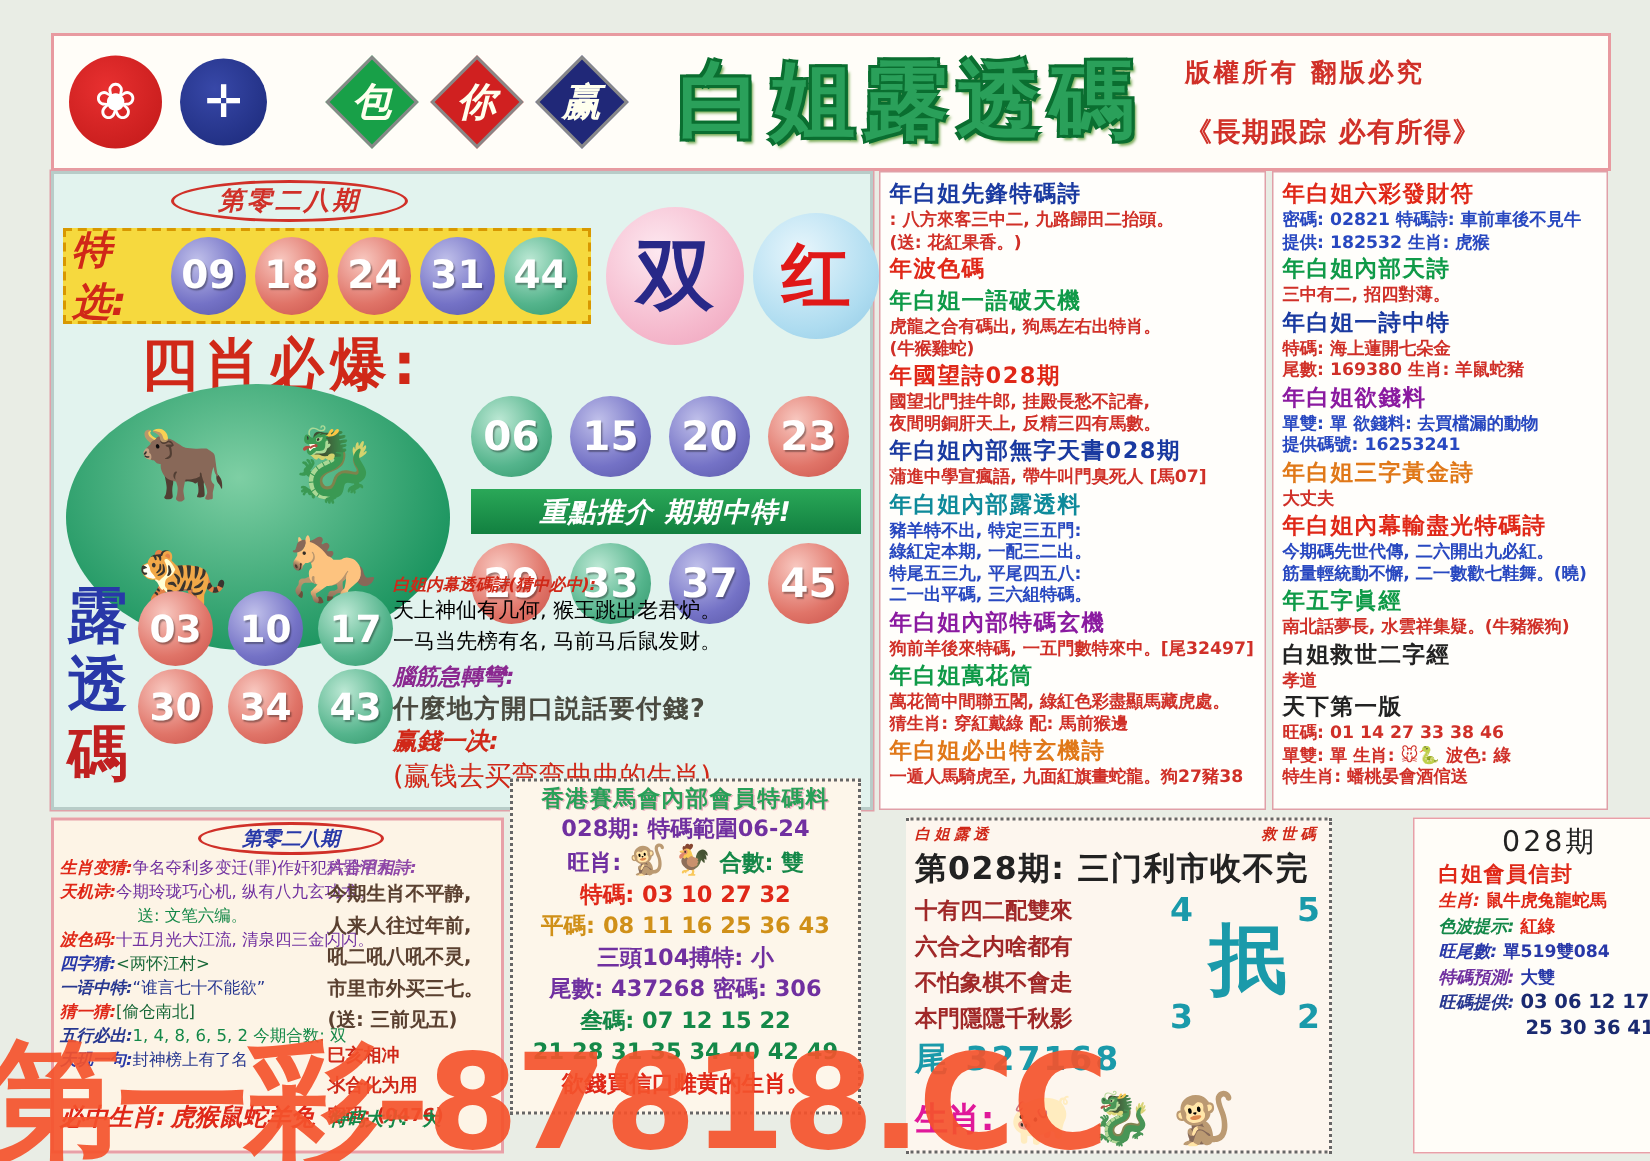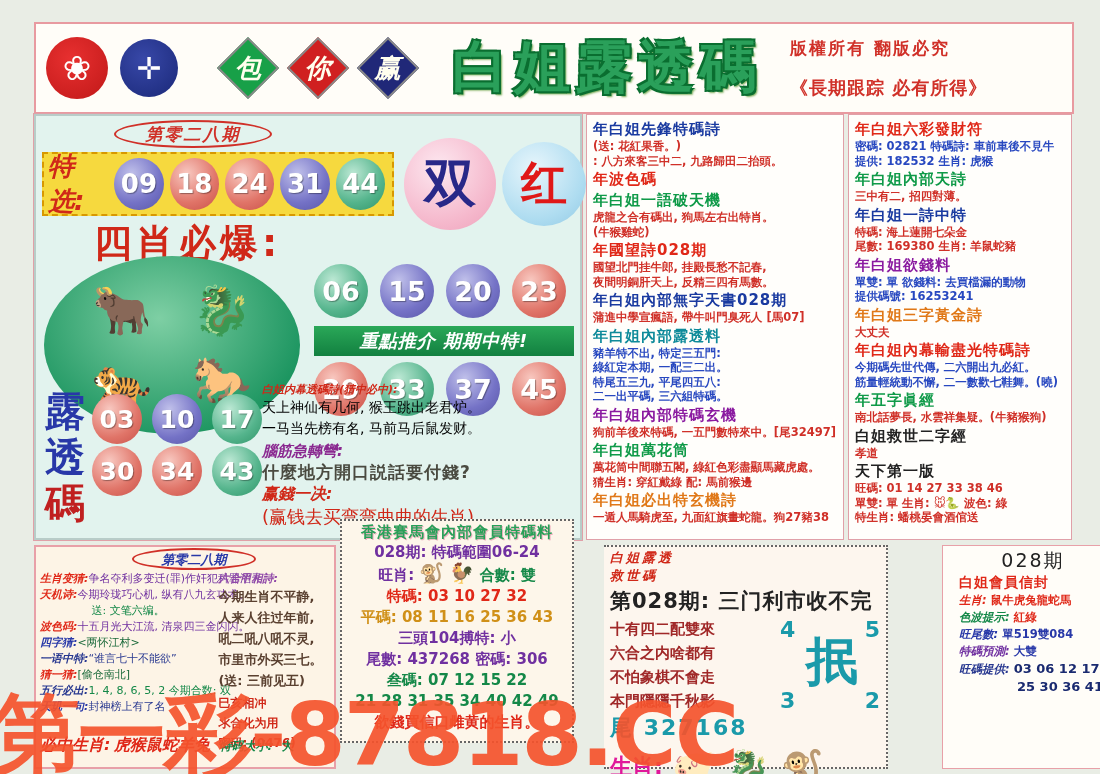--- a/index.html
+++ b/index.html
@@ -79,21 +79,21 @@
   .bl-final .sz { color:#148848; font-size:12px; font-weight:bold; margin-left:6px; }
 
   .bottom-mid { left:340px; top:519px; width:234px; height:224px; background:#fdf6ea; border-left:2px dotted #666; border-right:2px dotted #666; border-top:2px dotted #666; border-bottom:2px dotted #666; padding:2px 6px; text-align:center; }
   .bm-header { font-size:15px; font-weight:900; color:#28a058; letter-spacing:1px; text-shadow:1px 1px 0 #f0b0c0; }
   .bm-row { font-size:15px; font-weight:bold; line-height:21px; white-space:nowrap; }
   .c-purple { color:#7030a0; } .c-red { color:#e02818; } .c-orange { color:#d09018; } .c-green { color:#148848; }
   .bm-zodiac { font-size:15px; font-weight:bold; color:#7030a0; }
   .bm-zodiac .ic { font-size:20px; filter:sepia(.5); }
 
   .jiushi { left:604px; top:545px; width:284px; height:224px; background:#fdf6ee; border-right:2px dotted #666; border-top:2px dotted #666; border-bottom:2px dotted #666; padding:2px 6px; }
-  .js-head { display:flex; color:#d02818; font-weight:bold; font-style:italic; font-size:13px; letter-spacing:3px;flex-direction:column; }
+  .js-head { display:flex; justify-content:space-between; color:#d02818; font-weight:bold; font-style:italic; font-size:10px; letter-spacing:3px; }
   .js-title { color:#222; font-size:21px; font-weight:bold; margin-top:2px; letter-spacing:1px; white-space:nowrap; }
   .js-body { display:flex; margin-top:2px; }
   .js-poem { width:170px; color:#a02828; font-size:15px; font-weight:bold; line-height:24px; white-space:nowrap; }
   .js-nums { width:100px; position:relative; height:96px; color:#1a9aaa; font-weight:bold; }
   .js-n { position:absolute; font-size:22px; }
   .js-char { position:absolute; left:26px; top:10px; font-size:52px; color:#1a9aaa; }
   .js-tail { color:#1a9aaa; font-size:22px; font-weight:bold; letter-spacing:2px; }
   .js-zodiac { margin-top:4px; display:flex; align-items:center; }
   .js-zlabel { color:#e0189a; font-size:22px; font-weight:900; margin-right:10px; }
   .js-zicons { font-size:34px; letter-spacing:12px; filter:sepia(.5); }
@@ -195,22 +195,22 @@
     <div class="brain-title">腦筋急轉彎:</div>
     <div class="brain-q">什麼地方開口説話要付錢?</div>
     <div class="win-label">赢錢一决:</div>
     <div class="win-answer">(赢钱去买弯弯曲曲的生肖)</div>
   </div>
 </div>
 
 <div class="abs mid-col">
   <div class="sec">
       <div class="sec-title" style="color: rgb(26, 58, 160);">年白姐先鋒特碼詩</div>
+    <div class="sec-line" style="color: rgb(208, 48, 40);">: 八方來客三中二, 九路歸田二抬頭。</div>
     <div class="sec-line" style="color: rgb(208, 48, 40);">(送: 花紅果香。)</div>
-    <div class="sec-line" style="color: rgb(208, 48, 40);">: 八方來客三中二, 九路歸田二抬頭。</div>
     </div>
   <div class="sec">
       <div class="sec-title" style="color: rgb(224, 40, 24);">年波色碼</div>
     </div>
   <div class="sec">
       <div class="sec-title" style="color: rgb(15, 154, 72);">年白姐一語破天機</div>
     <div class="sec-line" style="color: rgb(208, 48, 40);">虎龍之合有碼出, 狗馬左右出特肖。</div>
     <div class="sec-line" style="color: rgb(208, 48, 40);">(牛猴雞蛇)</div>
     </div>
   <div class="sec">

